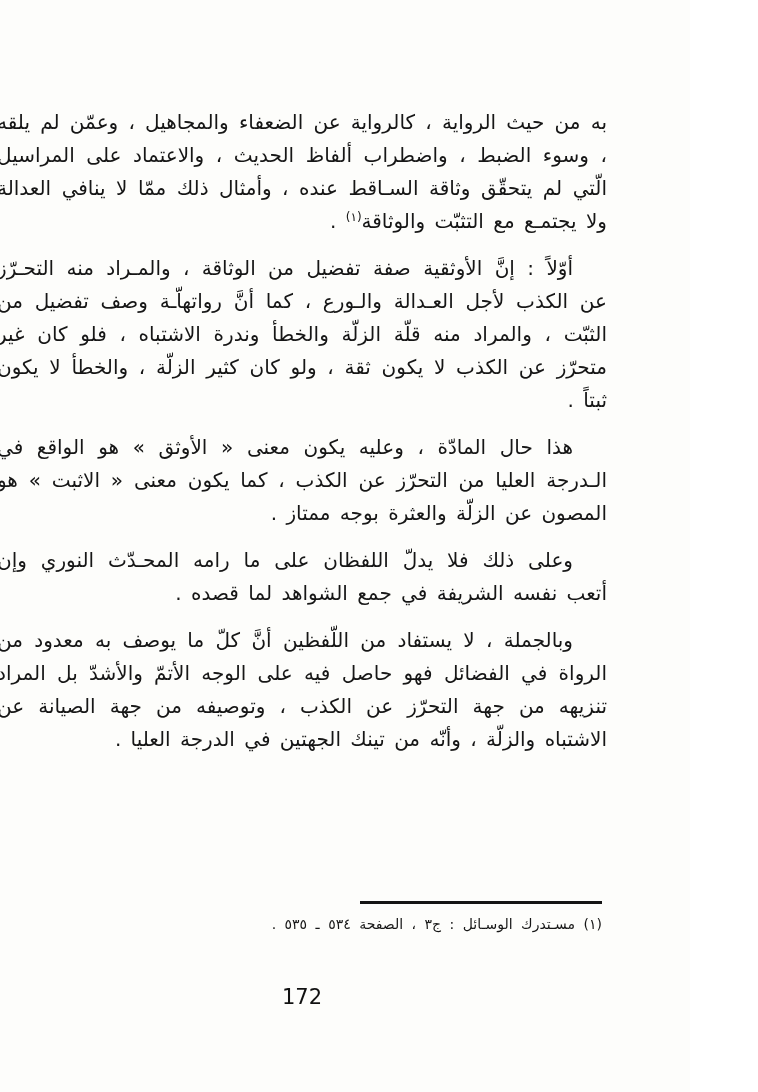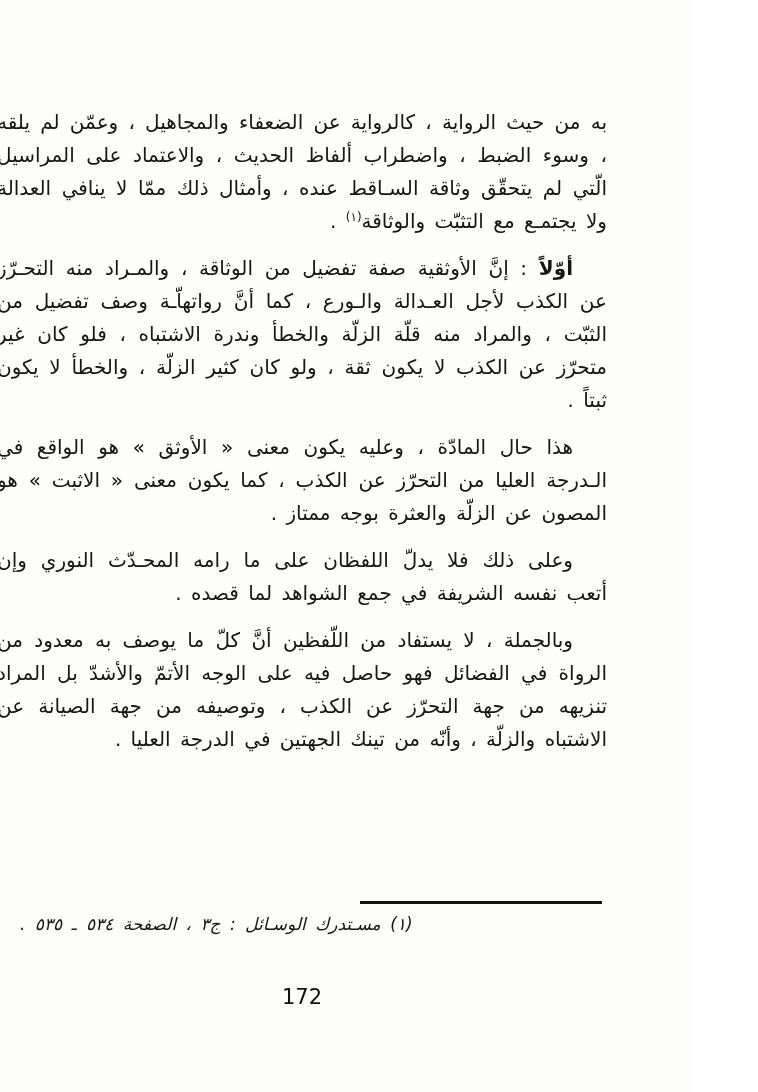--- a/index.html
+++ b/index.html
@@ -33,21 +33,21 @@
     word-spacing: 3px;
   }
   .para {
     margin: 0 0 14px 0;
     text-indent: 34px;
   }
   .para.continuation {
     text-indent: 0;
   }
   .emph {
-    font-weight: bold;
+    font-weight: normal;
   }
   .fn-ref {
     font-size: 12px;
     line-height: 0;
     vertical-align: 7px;
     word-spacing: 0;
   }
   .footnote-block {
     position: absolute;
     top: 901px;
@@ -56,25 +56,24 @@
     direction: rtl;
   }
   .footnote-rule {
     width: 242px;
     height: 3px;
     background: #141414;
     margin-bottom: 8px;
   }
   .footnote {
     margin: 0;
-    font-size: 17px;
+    font-size: 14px;
     line-height: 25px;
-    text-align: left;
+    text-align: right;
     word-spacing: 4px;
-    font-style: italic;
   }
   .page-number {
     position: absolute;
     top: 985px;
     right: 83px;
     width: 610px;
     text-align: center;
     direction: rtl;
     font-size: 21px;
     color: #111111;

